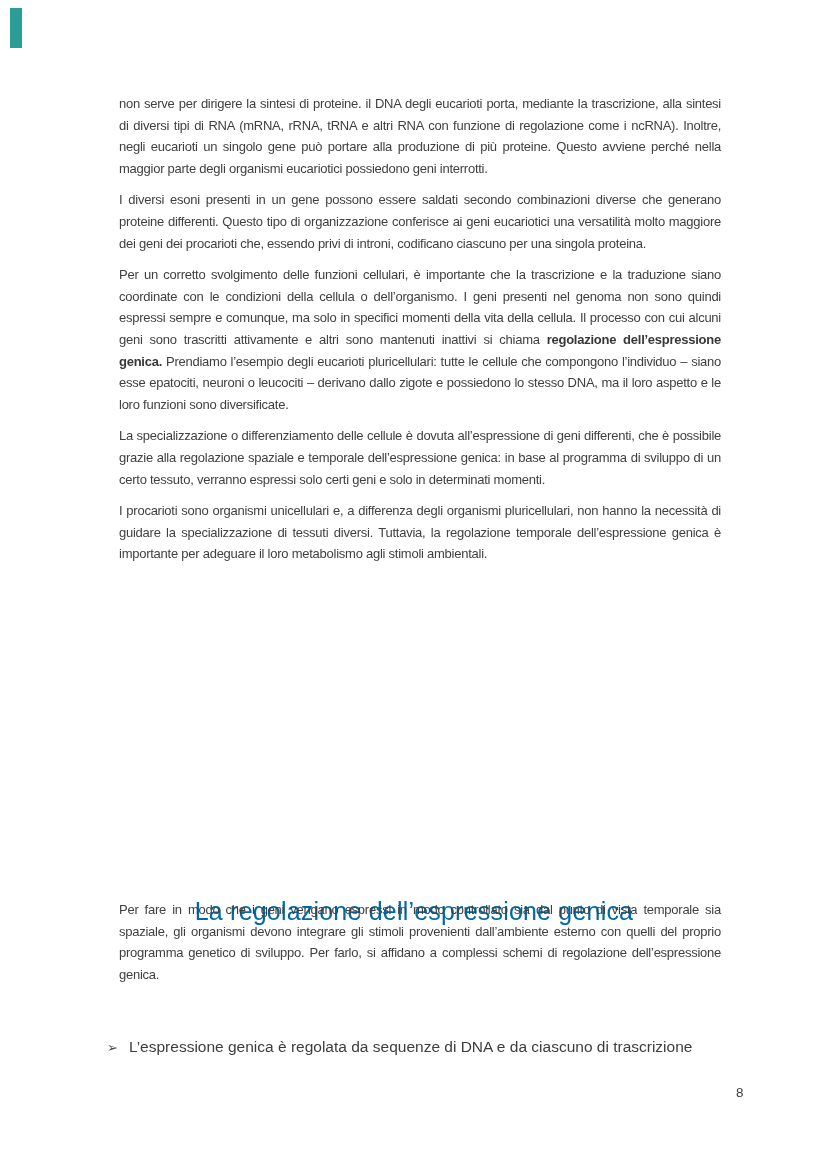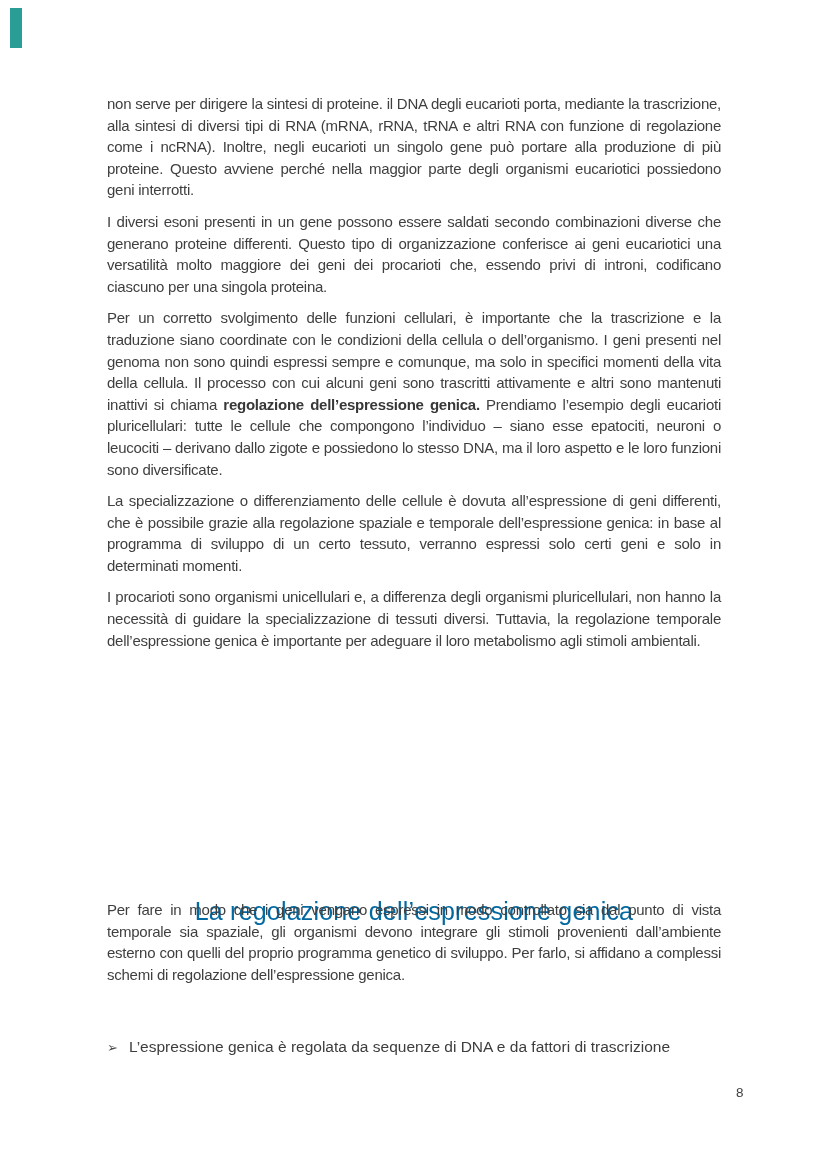--- a/index.html
+++ b/index.html
@@ -19,22 +19,22 @@
     height: 40px;
   }
   .text-block {
     position: absolute;
     left: 107px;
     width: 614px;
   }
   #before-heading { top: 93px; }
   #after-heading  { top: 899px; }
   p.body {
-    margin: 0 0 10px 0;
-    font-size: 15px;
+    margin: 0 0 10px 12px;
+    font-size: 13px;
     line-height: 21.6px;
     letter-spacing: -0.25px;
     text-align: justify;
     color: #3f3f3f;
   }
   p.body strong { font-weight: bold; color: #383838; }
   .heading {
     position: absolute;
     left: 0;
     top: 897px;
@@ -87,18 +87,18 @@
     </div>
 
   <h1 class="heading">La regolazione dell’espressione genica</h1>
 
   <div class="text-block" id="after-heading">
       <p class="body"><span>Per fare in modo che i geni vengano espressi in modo controllato sia dal punto di vista temporale sia spaziale, gli organismi devono integrare gli stimoli provenienti dall’ambiente esterno con quelli del proprio programma genetico di sviluppo. Per farlo, si affidano a complessi schemi di regolazione dell’espressione genica.</span></p>
     </div>
 
   <div class="bullet-line">
     <span class="bullet-marker">➢</span>
-    <span class="bullet-text">L’espressione genica è regolata da sequenze di DNA e da fattori di trascrizione</span>
+    <span class="bullet-text">L’espressione genica è regolata da sequenze di DNA e da ciascuno di trascrizione</span>
   </div>
 
   <div class="page-number">8</div>
 
 </div>
 
 </body></html>

